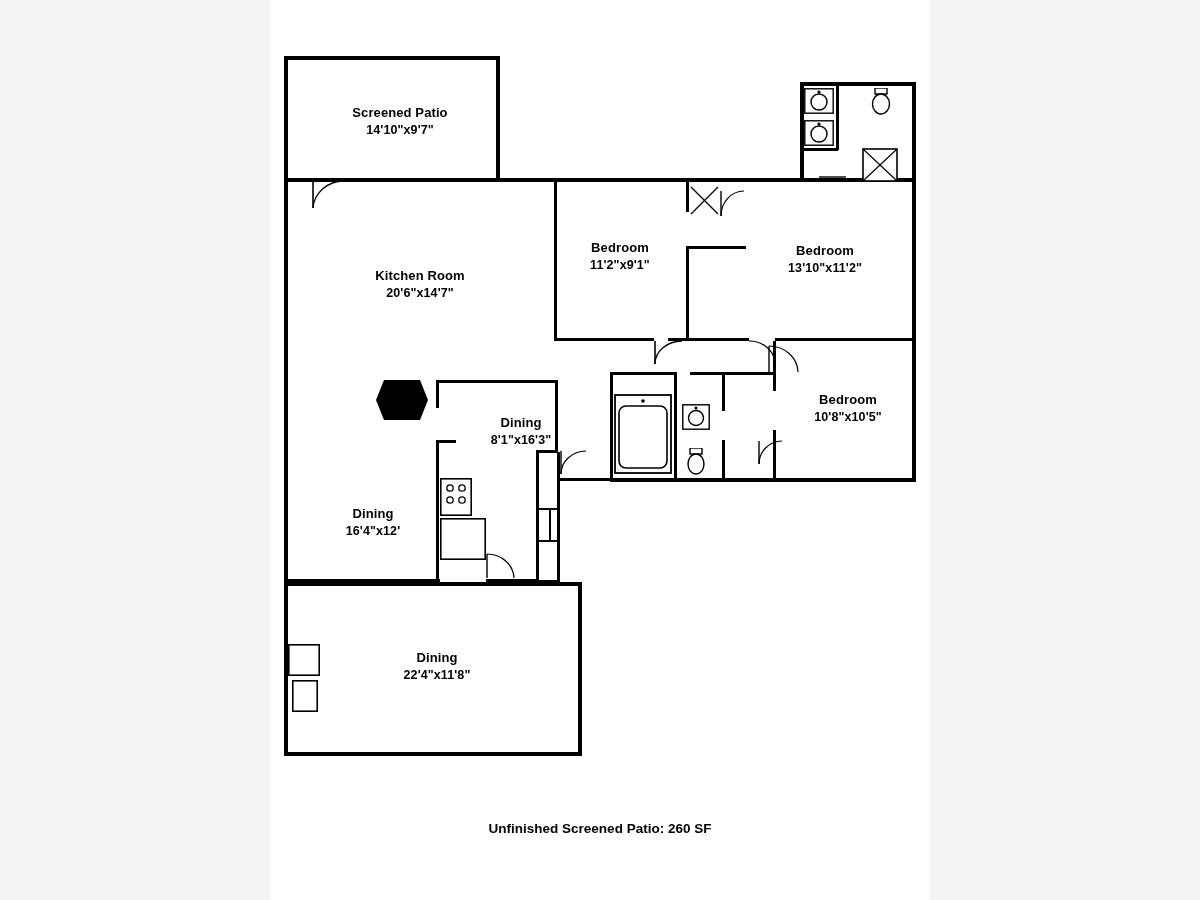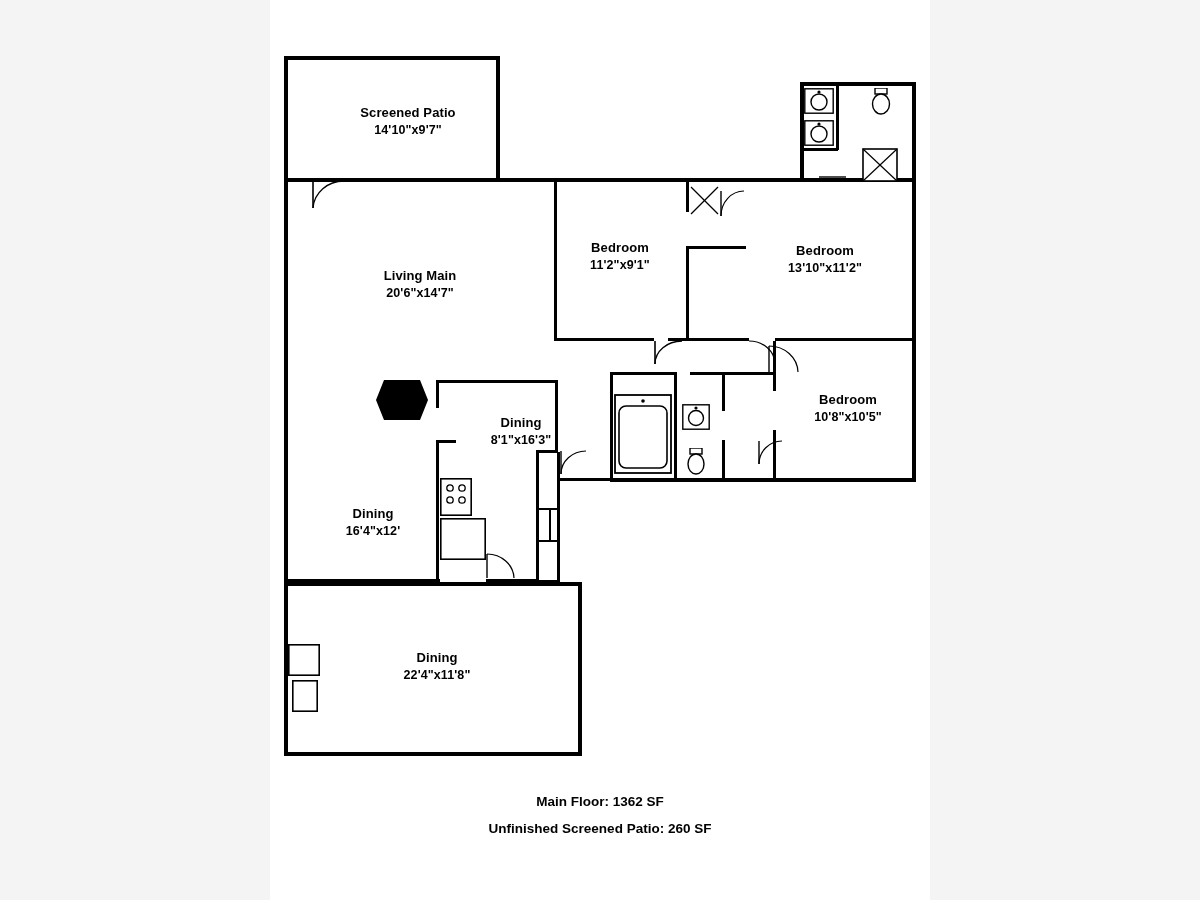--- a/index.html
+++ b/index.html
@@ -275,27 +275,27 @@
           <path d="M1 26 L1 2" stroke="#000" stroke-width="1.4" fill="none"></path>
           <path d="M28 26 A27 25 0 0 0 1 2" stroke="#000" stroke-width="1.2" fill="none"></path>
         </svg>
       </div>
       <div class="fixture" style="left:548px; top:176px; width:30px; height:16px;">
         <svg width="30" height="16" viewBox="0 0 30 16">
           <path d="M1 1 L28 1" stroke="#000" stroke-width="1.4" fill="none"></path>
         </svg>
       </div>
 
-      <div class="room-label" style="left:68px; top:105px; width:140px;">
+      <div class="room-label" style="left:60px; top:105px; width:140px;">
         <span>Screened Patio</span>
         <span class="dims">14'10"x9'7"</span>
       </div>
 
       <div class="room-label" style="left:80px; top:268px; width:140px;">
-        <span>Living Main</span>
+        <span>Kitchen Room</span>
         <span class="dims">20'6"x14'7"</span>
       </div>
 
       <div class="room-label" style="left:285px; top:240px; width:130px;">
         <span>Bedroom</span>
         <span class="dims">11'2"x9'1"</span>
       </div>
 
       <div class="room-label" style="left:490px; top:243px; width:130px;">
         <span>Bedroom</span>
@@ -315,18 +315,17 @@
       <div class="room-label" style="left:38px; top:482px; width:130px;margin-top:24px;">
         <span>Dining</span>
         <span class="dims">16'4"x12'</span>
       </div>
 
       <div class="room-label" style="left:102px; top:650px; width:130px;">
         <span>Dining</span>
         <span class="dims">22'4"x11'8"</span>
       </div>
 
-      <div class="footer" style="top:794px;">Main Floor: 1362 SF</div>
       <div class="footer" style="top:821px;">Unfinished Screened Patio: 260 SF</div>
 
     </div>
   </div>
 </div>
 
 </body></html>

